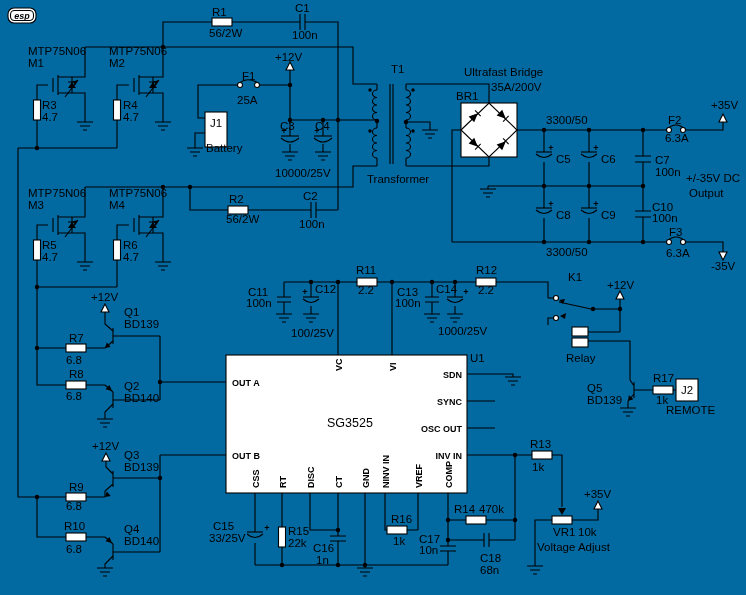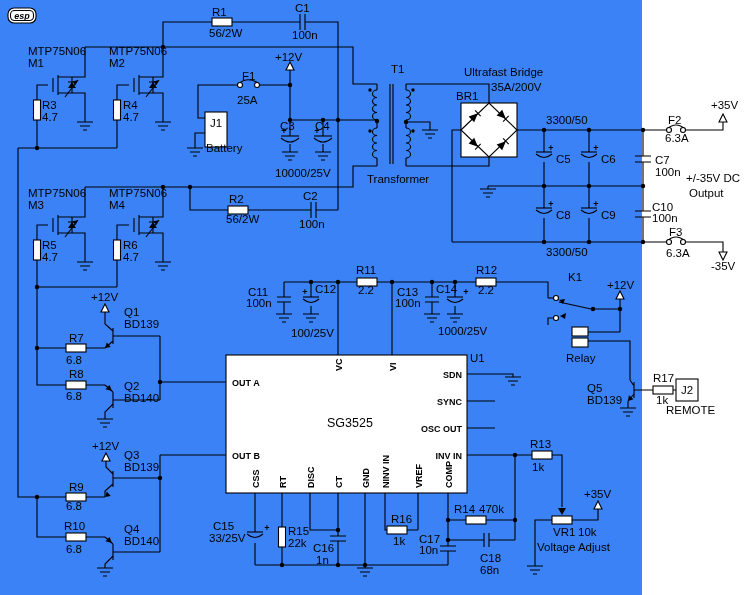--- a/index.html
+++ b/index.html
@@ -1,16 +1,16 @@
 <!DOCTYPE html>
 <html><head>
 <meta charset="utf-8">
 <style>
   html,body{margin:0;padding:0;background:#fff;}
-  .page{width:642px;height:595px;position:relative;background:#3b82f6;}
+  .page{width:746px;height:595px;position:relative;background:#0369a1;}
   svg{display:block;}
   svg text{font-family:"Liberation Sans",sans-serif;fill:#000;}
   .lbl{font-size:11.5px;}
   .pin{font-size:9px;font-weight:700;}
   .icname{font-size:12.5px;}
   .plus{font-size:9px;font-weight:700;}
   .logotxt{font-size:9px;font-weight:700;font-style:italic;}
   .w{stroke:#000;stroke-width:1.1;fill:none;}
   .comp{fill:#fff;stroke:#000;stroke-width:1.1;}
   .blk{fill:#000;stroke:none;}

